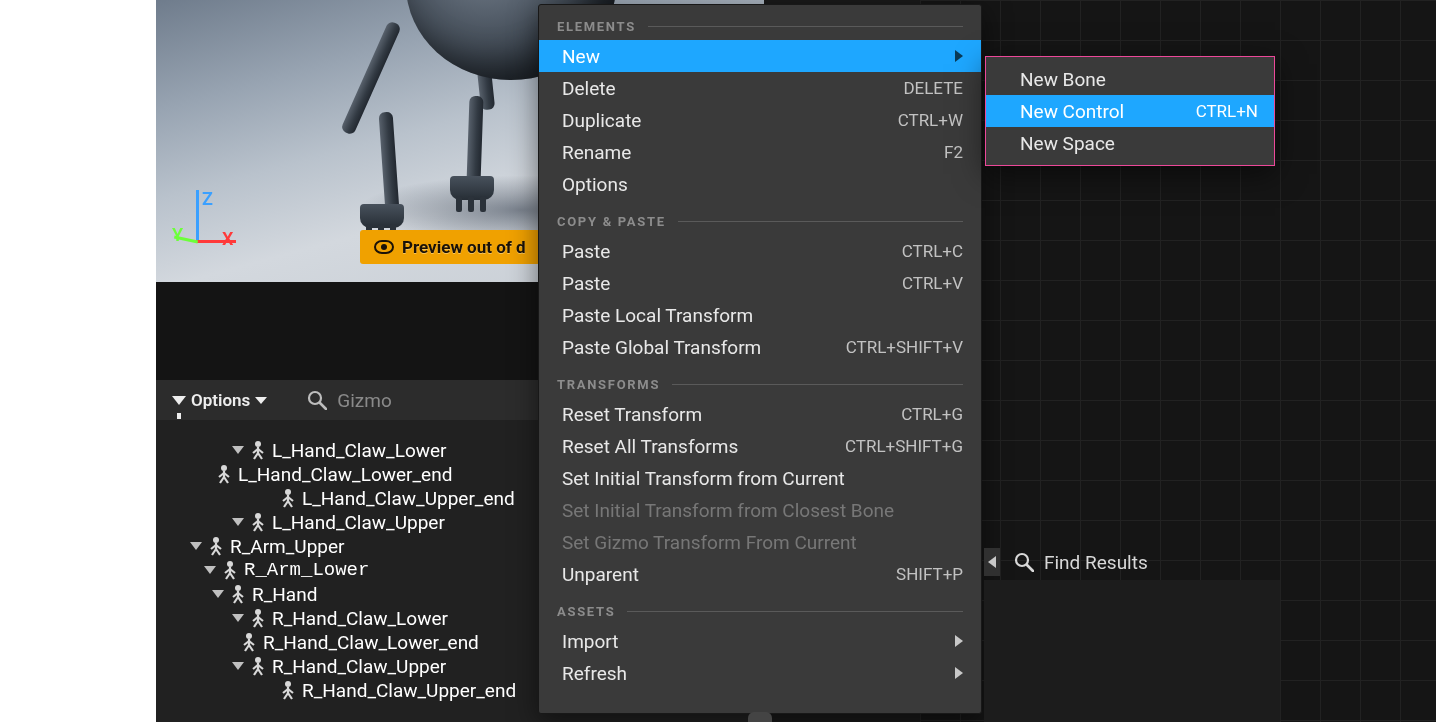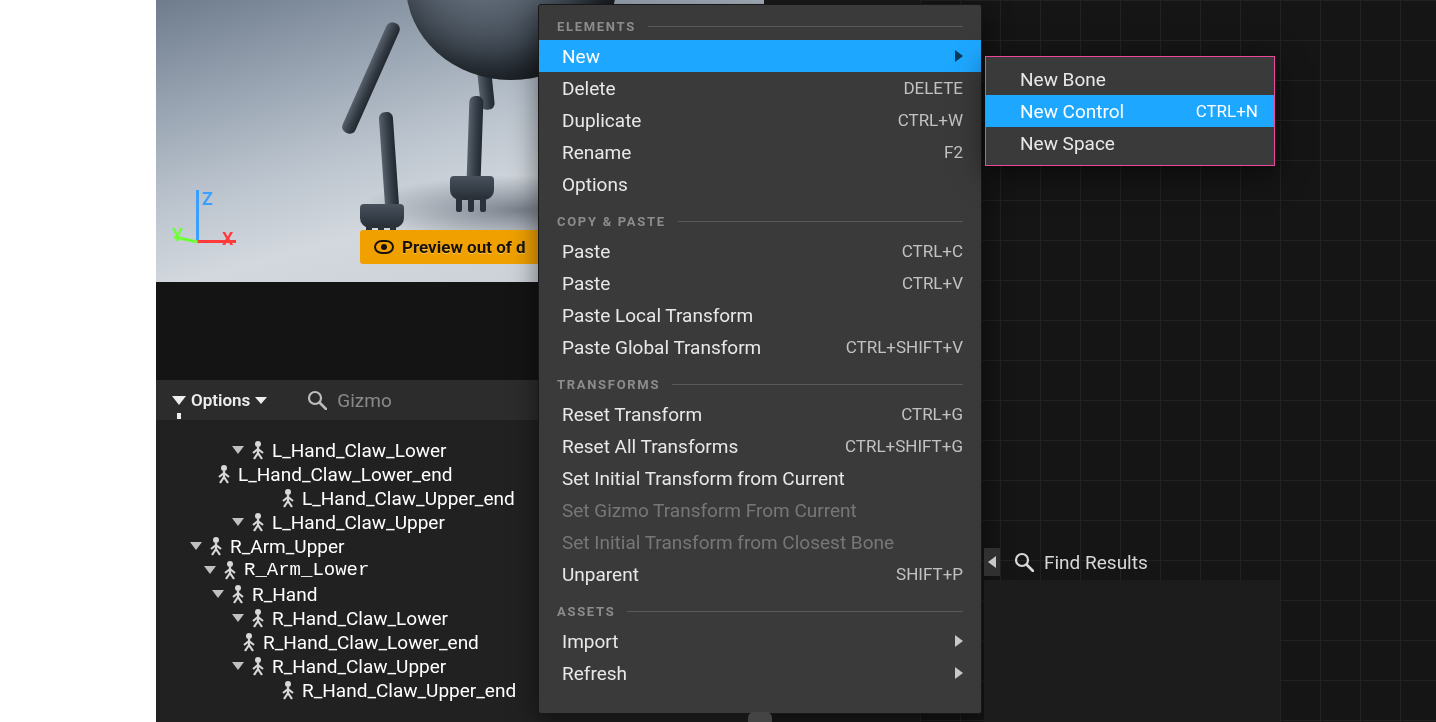--- a/index.html
+++ b/index.html
@@ -660,25 +660,25 @@
   </div>
   <div class="menu-item">
     <span>Reset All Transforms</span>
     <span class="shortcut">CTRL+SHIFT+G</span>
   </div>
   <div class="menu-item">
     <span>Set Initial Transform from Current</span>
       <span></span>
   </div>
   <div class="menu-item disabled">
+    <span>Set Initial Transform from Closest Bone</span>
+      <span></span>
+  </div>
+  <div class="menu-item disabled">
     <span>Set Gizmo Transform From Current</span>
-      <span></span>
-  </div>
-  <div class="menu-item disabled">
-    <span>Set Initial Transform from Closest Bone</span>
       <span></span>
   </div>
   <div class="menu-item">
     <span>Unparent</span>
     <span class="shortcut">SHIFT+P</span>
   </div>
 
   <div class="menu-section">
     <span>ASSETS</span>
       <span class="rule"></span>

